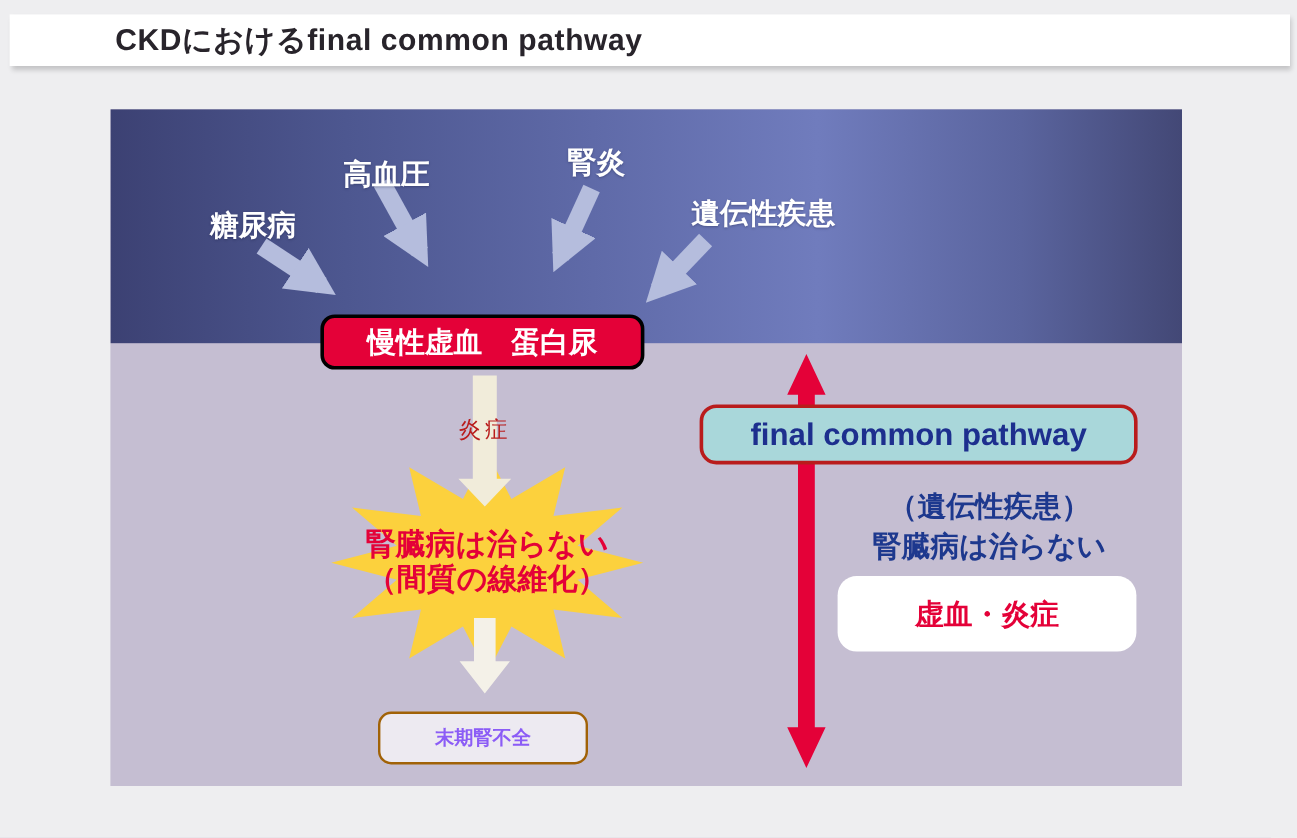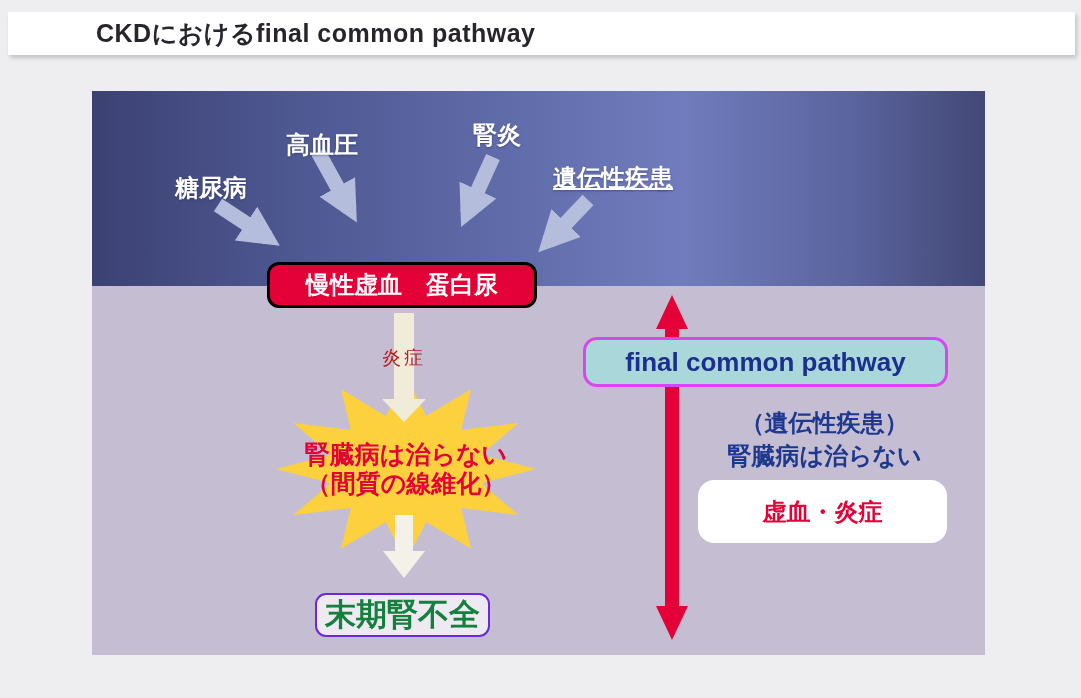--- a/index.html
+++ b/index.html
@@ -56,21 +56,21 @@
     position: absolute;
     color: #ffffff;
     font-size: 24px;
     font-weight: bold;
     white-space: nowrap;
     text-shadow: 0 1px 2px rgba(20,25,60,0.35);
   }
   .cause-1 { left: 83px;  top: 81px; }
   .cause-2 { left: 194px; top: 27px; margin-top: 11px; }
   .cause-3 { left: 381px; top: 28px; }
-  .cause-4 { left: 461px; top: 71px; text-decoration: underline; }
+  .cause-4 { left: 484px; top: 71px; }
   
   .chronic-box {
     position: absolute;
     left: 175px; top: 171px;
     width: 270px; height: 46px;
     background: #e40138;
     border: 3px solid #000000;
     border-radius: 12px;
     display: flex;
     align-items: center;
@@ -102,37 +102,37 @@
     font-weight: bold;
     line-height: 29px;
     white-space: nowrap;
   }
   
   .esrd-box {
     position: absolute;
     left: 223px; top: 502px;
     width: 175px; height: 44px;
     background: #edeaf1;
-    border: 2px solid #6d28d9;
+    border: 2px solid #a16207;
     border-radius: 11px;
     display: flex;
     align-items: center;
     justify-content: center;
-    color: #15803d;
-    font-size: 31px;
+    color: #8b5cf6;
+    font-size: 16px;
     font-weight: bold;
     white-space: nowrap;
   }
   
   .pathway-box {
     position: absolute;
     left: 491px; top: 246px;
     width: 365px; height: 50px;
     background: #a9d7da;
-    border: 3px solid #d946ef;
+    border: 3px solid #b91c1c;
     border-radius: 14px;
     display: flex;
     align-items: center;
     justify-content: center;
     color: #1d2f8e;
     font-size: 26px;
     font-weight: bold;
     white-space: nowrap;
   }
   

